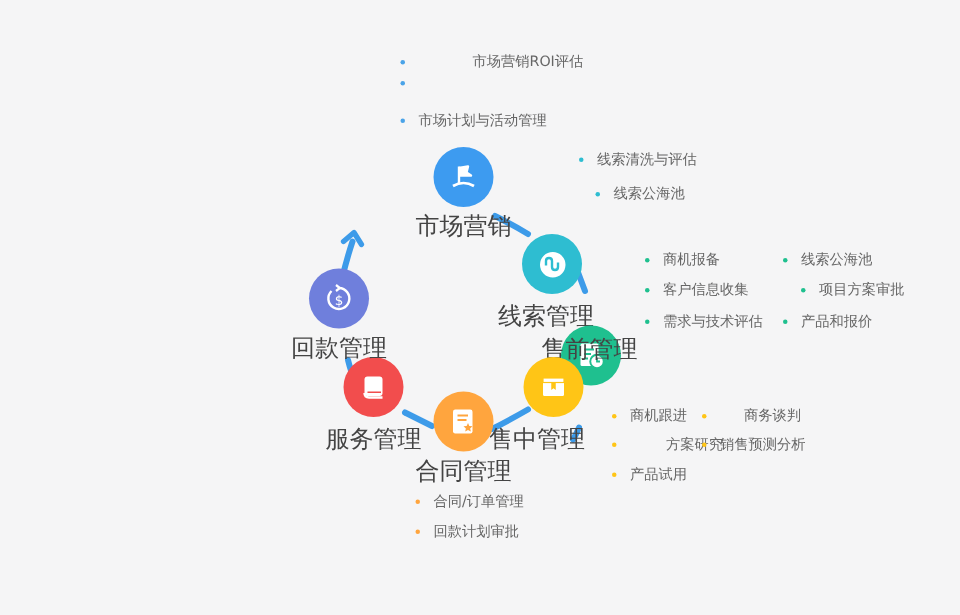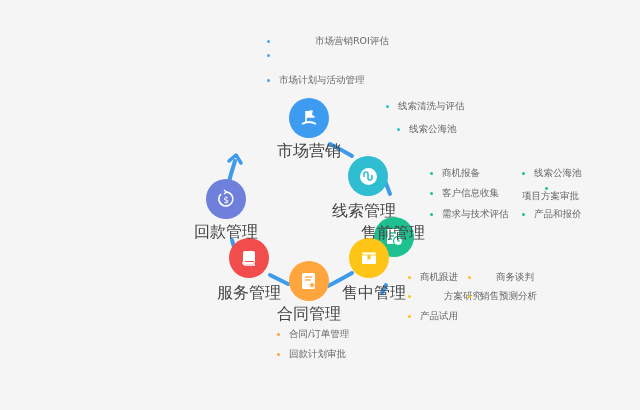--- a/index.html
+++ b/index.html
@@ -72,21 +72,21 @@
   </div>
   <div class="node-label" style="left:393px;top:223px;">售前管理</div>
 
   <div class="node" style="left:349px;top:238px;background:#ffc516;">
     <svg width="20" height="20" viewBox="0 0 20 20">
       <rect x="3" y="4" width="14" height="12" rx="1" fill="#fff"></rect>
       <rect x="3" y="4" width="14" height="3" fill="#fff" stroke="#ffc516" stroke-width="0.8"></rect>
       <path d="M8.5 7 L8.5 12 L10 10.8 L11.5 12 L11.5 7" fill="#ffc516"></path>
     </svg>
   </div>
-  <div class="node-label" style="left:374px;top:283px;text-align:right;">售中管理</div>
+  <div class="node-label" style="left:358px;top:283px;text-align:right;">售中管理</div>
 
   <div class="node" style="left:289px;top:261px;background:#ffa53e;">
     <svg width="18" height="20" viewBox="0 0 18 20">
       <rect x="2" y="2" width="13" height="16" rx="1.5" fill="#fff"></rect>
       <line x1="5" y1="6" x2="12" y2="6" stroke="#ffa53e" stroke-width="1.3"></line>
       <line x1="5" y1="9" x2="11" y2="9" stroke="#ffa53e" stroke-width="1.3"></line>
       <path d="M12 11 L12.9 13 L15 13.2 L13.4 14.6 L13.9 16.7 L12 15.6 L10.1 16.7 L10.6 14.6 L9 13.2 L11.1 13 Z" fill="#ffa53e"></path>
     </svg>
   </div>
   <div class="node-label" style="left:309px;top:304px;">合同管理</div>
@@ -144,21 +144,21 @@
         <span>客户信息收集</span>
       </div>
     <div class="item dl" style="left:430px;top:208px;">
         <span class="dot" style="background:#1fc08f"></span>
         <span>需求与技术评估</span>
       </div>
     <div class="item dl" style="left:522px;top:167px;">
         <span class="dot" style="background:#1fc08f"></span>
         <span>线索公海池</span>
       </div>
-    <div class="item dl" style="left:522px;top:187px;flex-direction:column;">
+    <div class="item dl" style="left:534px;top:187px;">
         <span class="dot" style="background:#1fc08f"></span>
         <span>项目方案审批</span>
       </div>
     <div class="item dl" style="left:522px;top:208px;">
         <span class="dot" style="background:#1fc08f"></span>
         <span>产品和报价</span>
       </div>
   </div>
 
   <div class="list">

